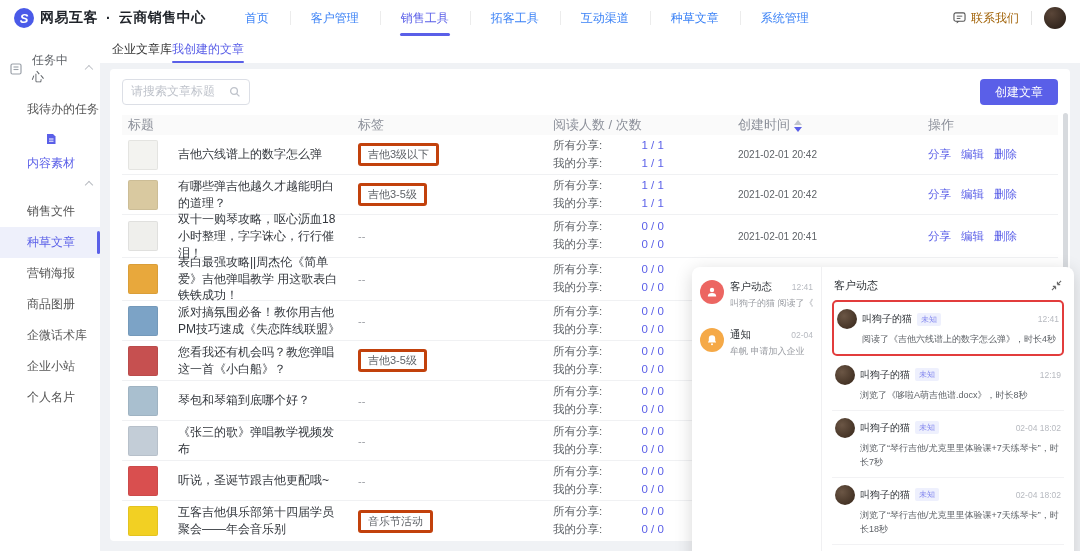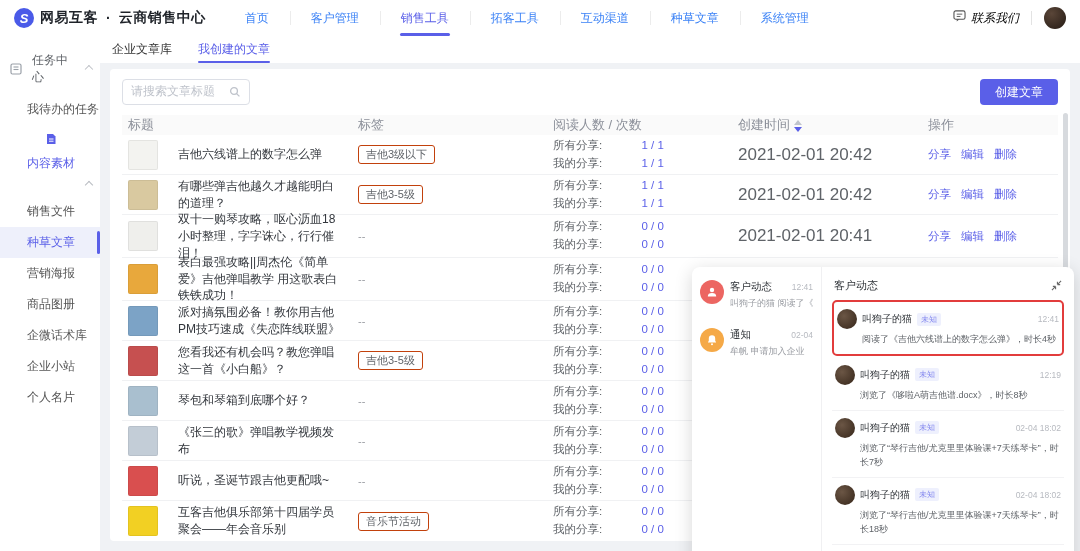--- a/index.html
+++ b/index.html
@@ -19,22 +19,22 @@
   .brand-sep { font-size:14px; font-weight:700; color:#1f2329; margin:0 2px; }
   .nav { display:flex; margin-left:18px; height:36px; }
   .nav-item { font-size:12px; color:#3b82f6; padding:0 21px; display:flex;
               align-items:center; height:100%; position:relative; cursor:pointer; }
   .nav-item + .nav-item::before { content:""; position:absolute; left:0; top:11px;
               bottom:11px; width:1px; background:#ececec; }
   .nav-item.active { color:#5a5fe8; }
   .nav-item.active::after { content:""; position:absolute; left:20px; right:20px;
               bottom:0; height:3px; border-radius:2px; background:#5a5fe8; }
   .hdr-right { margin-left:auto; display:flex; align-items:center; gap:12px; }
-  .contact { display:flex; align-items:flex-start; gap:5px; font-size:12px; color:#000000;
-             cursor:pointer;font-style:italic; }
+  .contact { display:flex; align-items:center; gap:5px; font-size:12px; color:#a16207;
+             cursor:pointer; }
   .hdr-divider { width:1px; height:14px; background:#e3e3e3; }
   .avatar { width:22px; height:22px; border-radius:50%;
             background:radial-gradient(circle at 35% 30%, #5a4638, #241a14); }
 
   
   .page-body { display:flex; height:515px; }
   .sidebar { width:100px; background:#fff; padding-top:8px; flex-shrink:0;
              overflow:hidden; }
   .grp-head { display:flex; align-items:center; gap:10px; padding:8px 8px 8px 10px;
               font-size:12px; color:#5f6368; cursor:pointer; }
@@ -42,21 +42,21 @@
   .grp-caret { margin-left:auto; width:6px; height:6px; border-left:1px solid #b9bcc2;
                border-top:1px solid #b9bcc2; transform:rotate(45deg); }
   .grp-icon { width:12px; height:12px; flex-shrink:0; }
   .sub-item { padding:7px 6px 7px 27px; font-size:12px; color:#555; cursor:pointer;
               position:relative; white-space:nowrap; }
   .sub-item.active { background:#eef0fb; color:#5a5fe8; }
   .sub-item.active::after { content:""; position:absolute; right:0; top:4px; bottom:4px;
               width:3px; background:#5a5fe8; border-radius:2px; }
 
   .main { flex:1; display:flex; flex-direction:column; min-width:0; }
-  .tabs-strip { background:#fff; padding:0 12px; display:flex; gap:26px; height:27px;
+  .tabs-strip { background:#fff; padding:0 12px; display:flex; height:27px;
                 align-items:stretch; }
   .tab { font-size:12px; color:#333; display:flex; align-items:center;
          position:relative; cursor:pointer; }
   .tab.active { color:#5a5fe8; }
   .tab.active::after { content:""; position:absolute; left:0; right:0; bottom:0;
          height:2px; background:#5a5fe8; border-radius:2px; }
 
   .card { background:#fff; margin:6px 10px 10px; border-radius:4px; flex:1;
           position:relative; padding:10px 12px 0; display:flex;
           flex-direction:column; overflow:hidden; }
@@ -84,26 +84,26 @@
   .sort i { width:0; height:0; border-left:4px solid transparent;
             border-right:4px solid transparent; display:block; }
   .sort .up { border-bottom:5px solid #c0c4cc; }
   .sort .down { border-top:5px solid #5a5fe8; }
   .trow { display:flex; align-items:center; border-bottom:1px solid #f0f1f3;
           min-height:40px; padding:4px 0; font-size:12px; }
   .title-cell { display:flex; align-items:center; gap:20px; padding-right:14px; }
   .thumb { width:30px; height:30px; border-radius:2px; flex-shrink:0;
            border:1px solid rgba(0,0,0,.06); }
   .title-text { color:#33373d; line-height:1.4; }
-  .tag-chip { display:inline-block; border:1px solid #c2410c; color:#5f6368;
+  .tag-chip { display:inline-block; border:3px solid #c2410c; color:#5f6368;
               font-size:11px; padding:1px 7px; border-radius:3px; background:#fff; }
   .tag-chip.none { border:none; padding:0; color:#9a9da3; background:transparent; }
   .reads { color:#5f6368; line-height:1.55; font-size:11.5px; }
   .reads .lnk { color:#5a5fe8; cursor:pointer;margin-left:36px; }
-  .time-cell { color:#5f6368; font-size:17px; }
+  .time-cell { color:#5f6368; font-size:10px; }
   .ops a { color:#5a5fe8; font-size:11.5px; text-decoration:none; margin-right:10px;
            cursor:pointer; }
   .vscroll { position:absolute; right:2px; top:44px; width:5px; height:215px;
              background:#d7dade; border-radius:3px; cursor:pointer; }
 
   
   .popup { position:absolute; right:6px; top:267px; width:382px; height:330px;
            background:#fff; border-radius:8px; display:flex; z-index:10;
            box-shadow:0 4px 18px rgba(0,0,0,.16); overflow:hidden; }
   .pp-left { width:130px; border-right:1px solid #f0f0f2; padding-top:4px;

